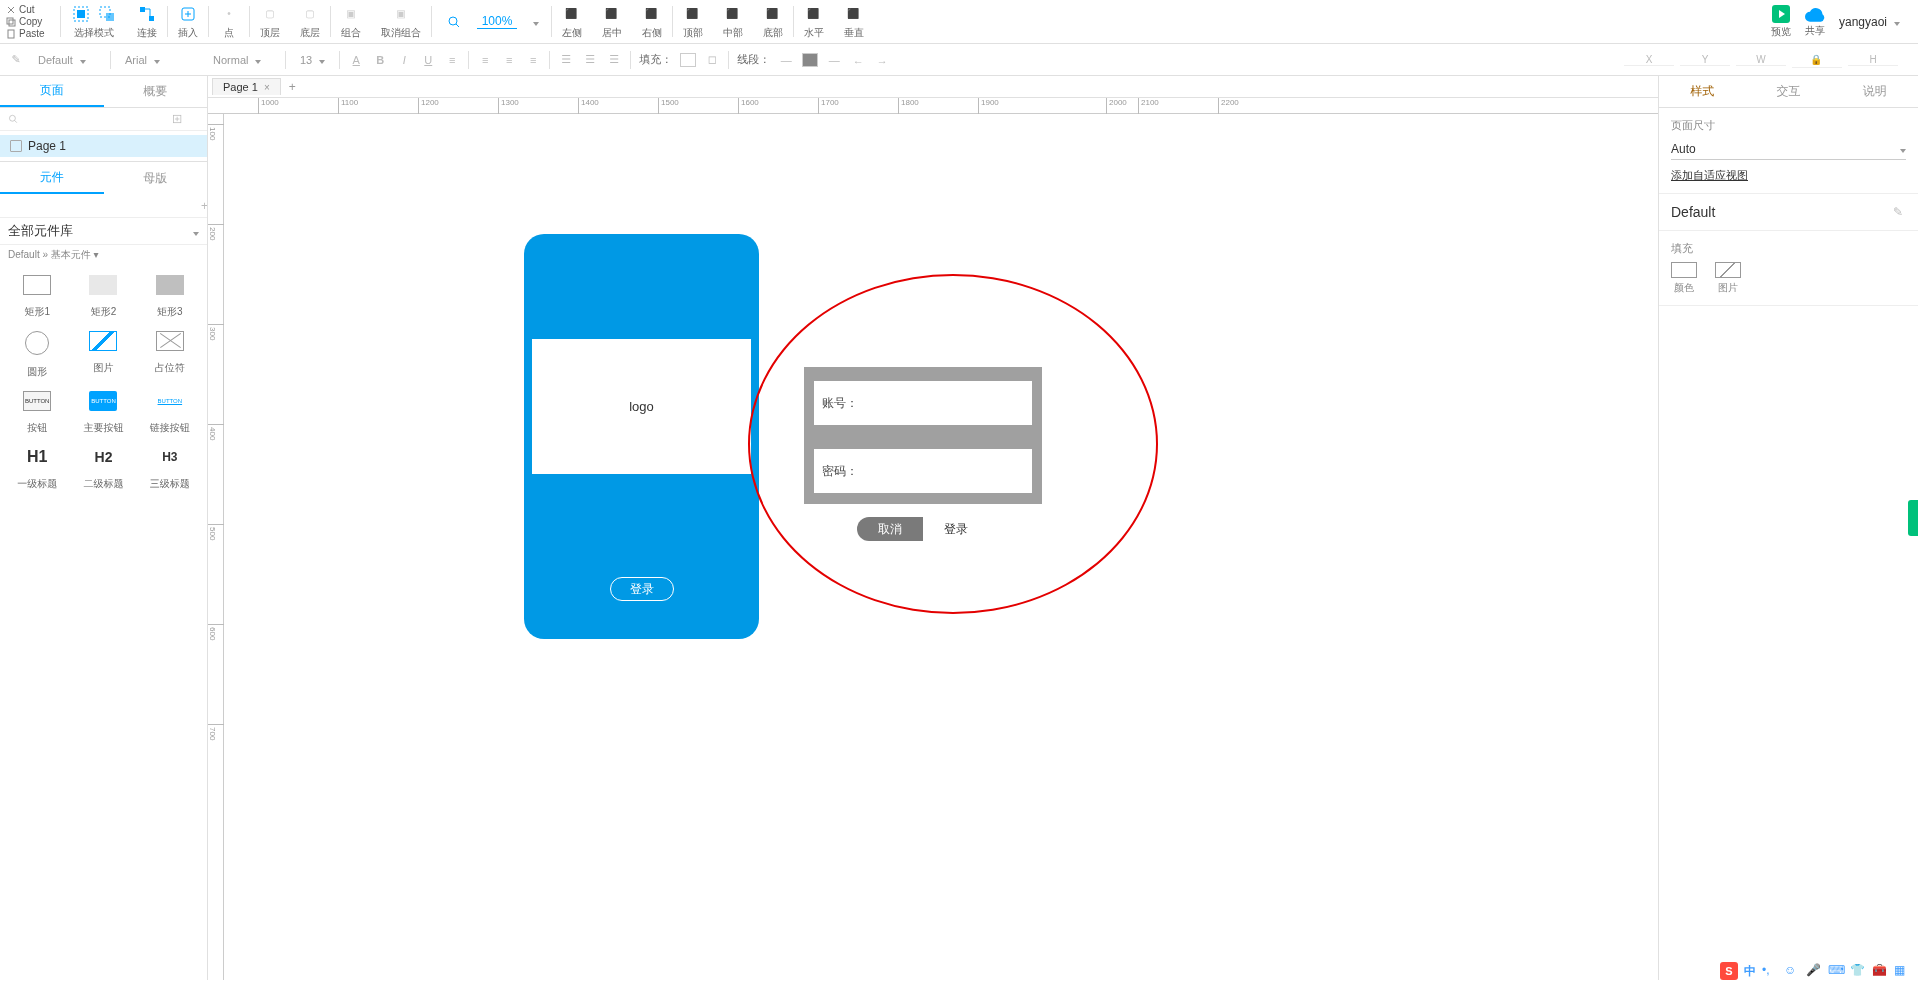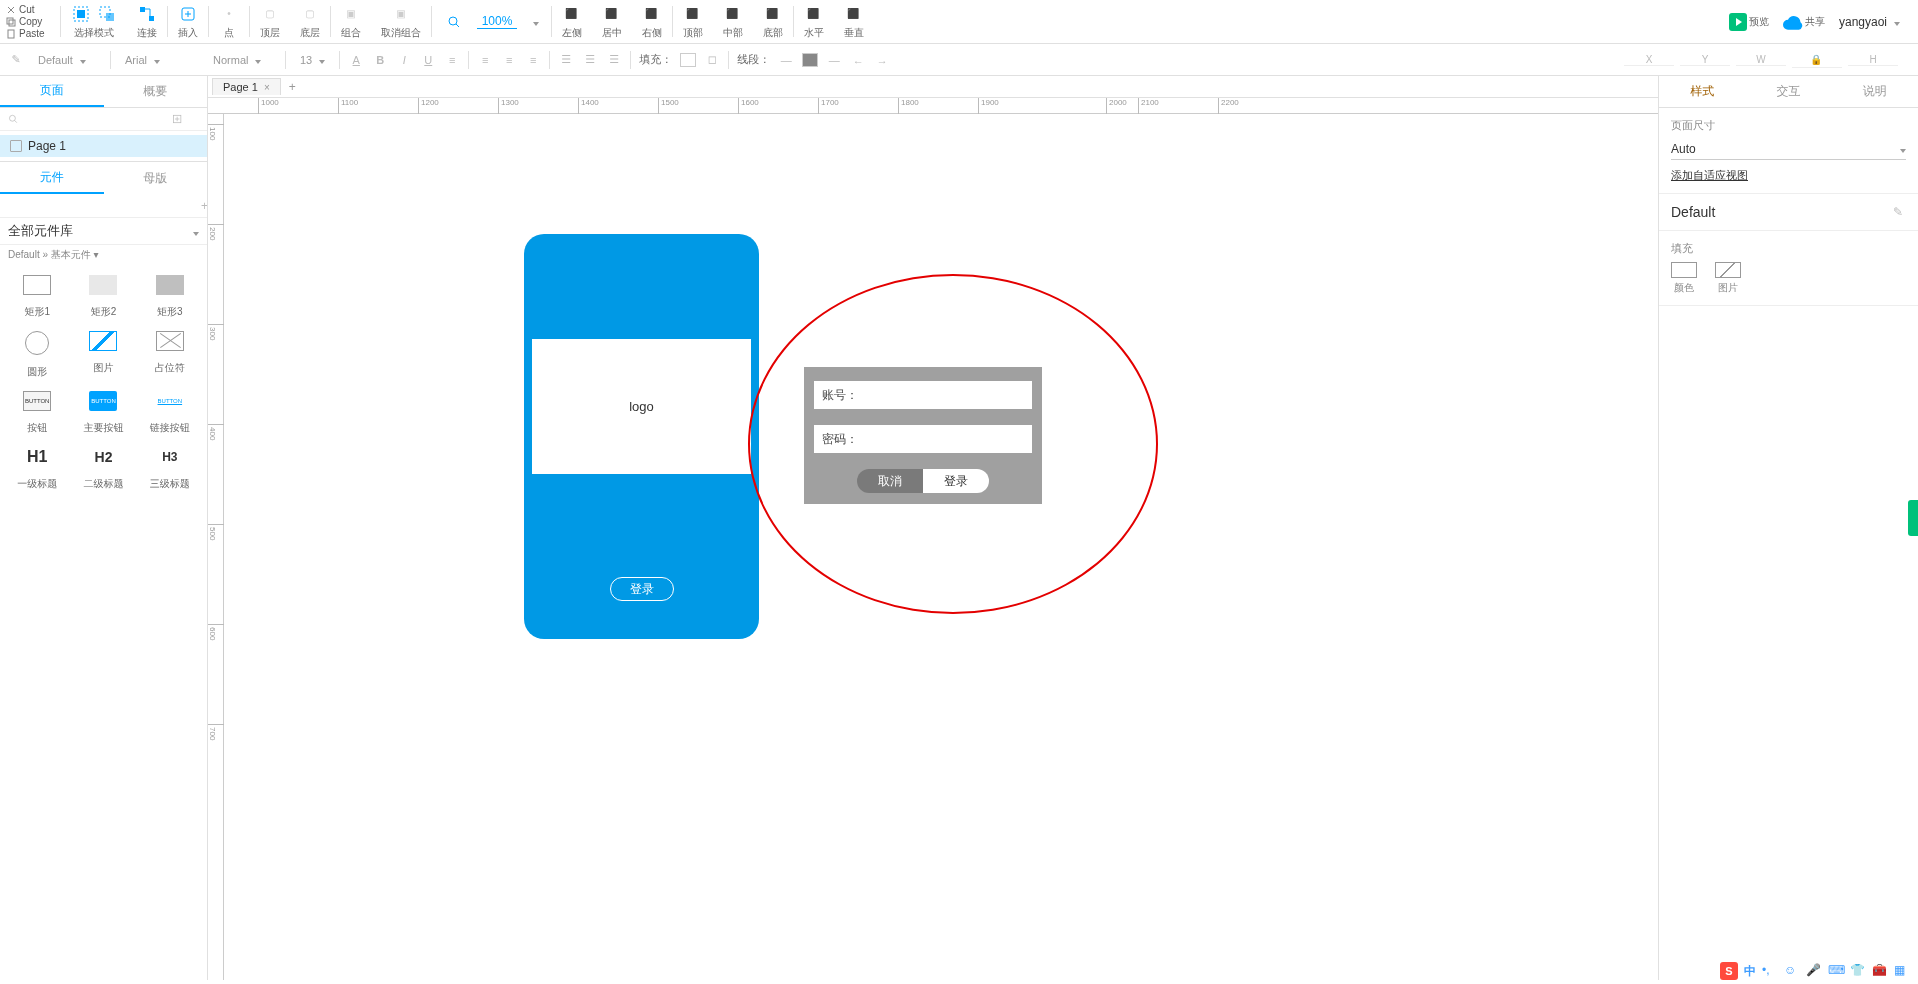--- a/index.html
+++ b/index.html
@@ -12,21 +12,21 @@
 .clipboard-item svg { width: 10px; height: 10px; }
 .tb-group { display: flex; flex-direction: column; align-items: center; justify-content: center; padding: 0 10px; font-size: 10px; color: #666; }
 .tb-group .icons { display: flex; gap: 6px; margin-bottom: 2px; }
 .tb-icon { width: 20px; height: 20px; display: flex; align-items: center; justify-content: center; color: #999; cursor: pointer; }
 .tb-icon.blue { color: #00a2ff; }
 .tb-icon.disabled { color: #ccc; }
 .tb-sep { width: 1px; background: #e0e0e0; margin: 6px 0; }
 .zoom-group { display: flex; align-items: center; gap: 13px; padding: 0 12px; }
 .zoom-group input { width: 40px; border: none; border-bottom: 1px solid #00a2ff; text-align: center; font-size: 12px; color: #00a2ff; outline: none; }
 .right-tools { margin-left: auto; display: flex; align-items: center; gap: 14px; padding-right: 18px; }
-.preview-btn, .share-btn { display: flex; flex-direction: row; align-items: center; gap: 2px; font-size: 10px; color: #666; cursor: pointer; }
+.preview-btn, .share-btn { display: flex; flex-direction: column; align-items: center; gap: 2px; font-size: 10px; color: #666; cursor: pointer; }
 .preview-btn .ico { width: 18px; height: 18px; background: #00c17b; border-radius: 3px; display:flex; align-items:center; justify-content:center; }
 .preview-btn .ico::before { content: ''; border-left: 6px solid #fff; border-top: 4px solid transparent; border-bottom: 4px solid transparent; margin-left: 2px; }
 .share-btn .ico { width: 20px; height: 14px; margin-top: 2px; }
 .share-cloud { fill: #00a2ff; }
 .user-menu { font-size: 12px; color: #333; cursor: pointer; display: flex; align-items: center; gap: 4px; }
 
 
 .toolbar-second { height: 32px; border-bottom: 1px solid #e0e0e0; display: flex; align-items: center; padding: 0 8px; gap: 8px; color: #999; font-size: 11px; }
 .dropdown-mini { display: flex; align-items: center; gap: 4px; padding: 2px 6px; min-width: 70px; cursor: pointer; }
 .dropdown-mini.font { min-width: 80px; }
@@ -88,21 +88,21 @@
 .ruler-h .tick { position: absolute; top: 0; border-left: 1px solid #bbb; height: 16px; padding-left: 2px; }
 .ruler-v { width: 16px; background: #fff; border-right: 1px solid #ccc; position: absolute; top: 38px; bottom: 0; left: 0; font-size: 8px; color: #999; }
 .ruler-v .tick { position: absolute; left: 0; border-top: 1px solid #bbb; width: 16px; padding-top: 2px; writing-mode: vertical-lr; }
 .canvas { position: absolute; top: 38px; left: 16px; right: 0; bottom: 0; background: #fff; }
 
 
 .phone { position: absolute; left: 300px; top: 120px; width: 235px; height: 405px; background: #0099e5; border-radius: 20px; }
 .logo-box { position: absolute; left: 8px; top: 105px; width: 219px; height: 135px; background: #fff; display: flex; align-items: center; justify-content: center; font-size: 13px; color: #333; }
 .login-pill { position: absolute; left: 86px; bottom: 38px; width: 64px; height: 24px; border: 1.5px solid #fff; border-radius: 14px; color: #fff; font-size: 12px; display: flex; align-items: center; justify-content: center; }
 .dialog-box { position: absolute; left: 580px; top: 253px; width: 238px; height: 137px; background: #a0a0a0; padding: 14px 10px 10px; }
-.dialog-input { height: 28px; background: #fff; margin-bottom: 16px; display: flex; align-items: center; padding-left: 8px; font-size: 12px; color: #444; }
+.dialog-input { height: 44px; background: #fff; margin-bottom: 24px; display: flex; align-items: center; padding-left: 8px; font-size: 12px; color: #444; }
 .dialog-btns { display: flex; justify-content: center; margin-top: 4px; }
 .seg-btn { width: 66px; height: 24px; font-size: 12px; display: flex; align-items: center; justify-content: center; }
 .seg-cancel { background: #7a7a7a; color: #fff; border-top-left-radius: 12px; border-bottom-left-radius: 12px; }
 .seg-login { background: #fff; color: #333; border-top-right-radius: 12px; border-bottom-right-radius: 12px; }
 .red-ellipse { position: absolute; left: 524px; top: 160px; width: 410px; height: 340px; border: 2px solid #e30000; border-radius: 50%; pointer-events: none; }
 
 
 .right-panel { width: 260px; border-left: 1px solid #e0e0e0; display: flex; flex-direction: column; font-size: 12px; }
 .rp-tabs { display: flex; height: 32px; border-bottom: 1px solid #e0e0e0; }
 .rp-tab { flex: 1; display: flex; align-items: center; justify-content: center; color: #999; cursor: pointer; }

